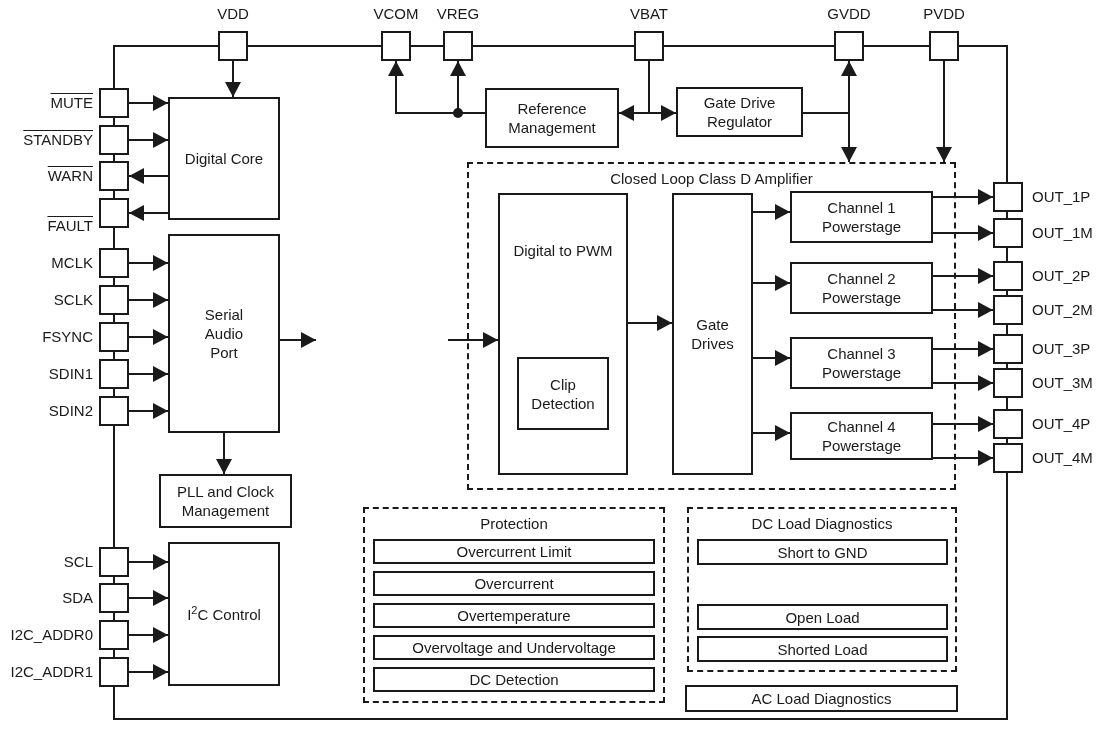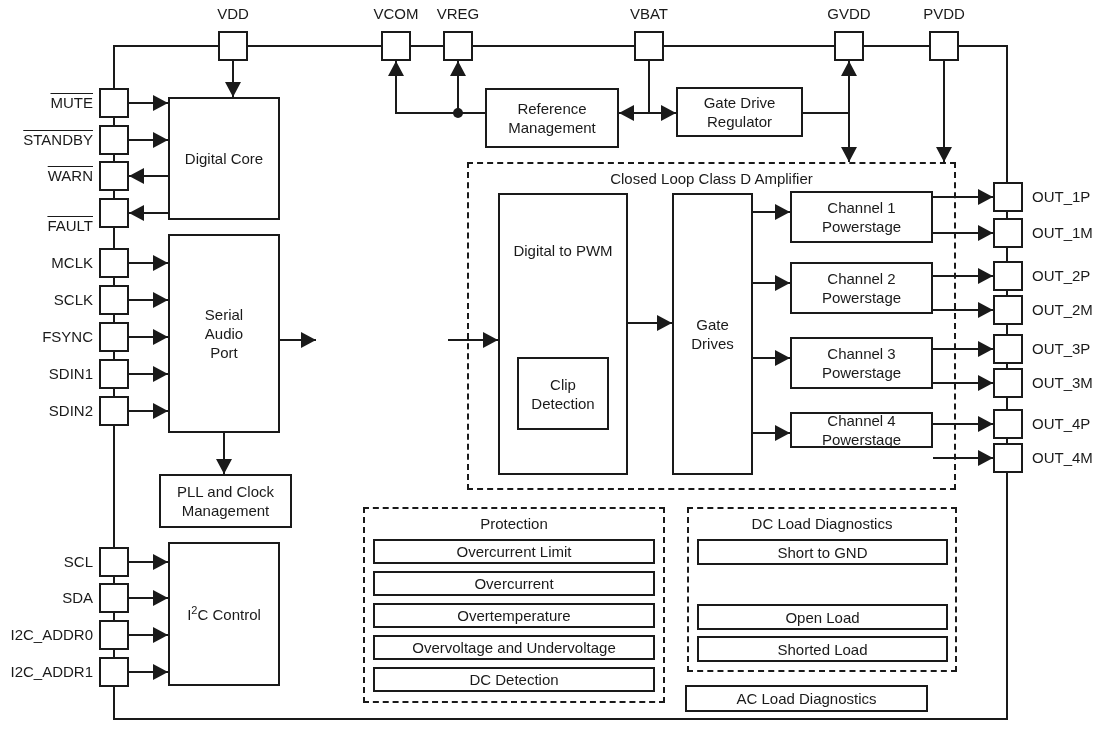--- a/index.html
+++ b/index.html
@@ -102,38 +102,38 @@
         <div>Channel 2</div>
         <div>Powerstage</div>
       </div>
   </div>
   <div class="block" style="left:790px;top:337px;width:143px;height:52px">
     <div class="bt">
         <div>Channel 3</div>
         <div>Powerstage</div>
       </div>
   </div>
-  <div class="block" style="left:790px;top:412px;width:143px;height:36px">
+  <div class="block" style="left:790px;top:412px;width:143px;height:48px">
     <div class="bt">
         <div>Channel 4</div>
         <div>Powerstage</div>
       </div>
   </div>
 
   <div class="item" style="left:373px;top:571px;width:282px;height:25px">Overcurrent</div>
   <div class="item" style="left:373px;top:539px;width:282px;height:25px">Overcurrent Limit</div>
   <div class="item" style="left:373px;top:603px;width:282px;height:25px">Overtemperature</div>
   <div class="item" style="left:373px;top:635px;width:282px;height:25px">Overvoltage and Undervoltage</div>
   <div class="item" style="left:373px;top:667px;width:282px;height:25px">DC Detection</div>
 
   <div class="item" style="left:697px;top:539px;width:251px;height:26px">Short to GND</div>
   <div class="item" style="left:697px;top:604px;width:251px;height:26px">Open Load</div>
   <div class="item" style="left:697px;top:636px;width:251px;height:26px">Shorted Load</div>
 
-  <div class="item" style="left:685px;top:685px;width:243px;height:27px">AC Load Diagnostics</div>
+  <div class="item" style="left:685px;top:685px;width:273px;height:27px">AC Load Diagnostics</div>
 
   <div class="pin" style="left:218px;top:31px"></div>
   <div class="pin" style="left:381px;top:31px"></div>
   <div class="pin" style="left:443px;top:31px"></div>
   <div class="pin" style="left:634px;top:31px"></div>
   <div class="pin" style="left:834px;top:31px"></div>
   <div class="pin" style="left:929px;top:31px"></div>
   <div class="plabel top" style="left:193px;top:4px">VDD</div>
   <div class="plabel top" style="left:356px;top:4px">VCOM</div>
   <div class="plabel top" style="left:418px;top:4px">VREG</div>

